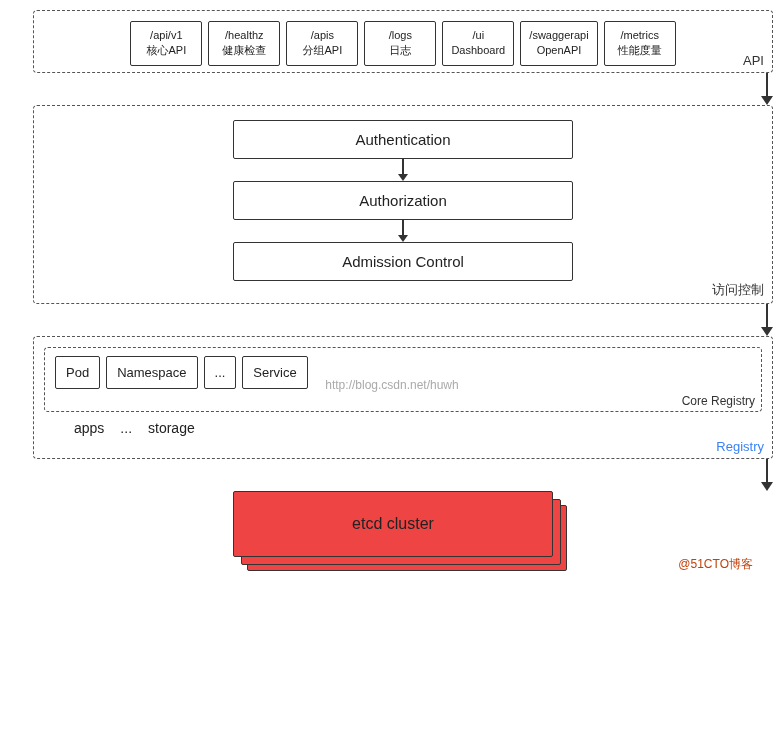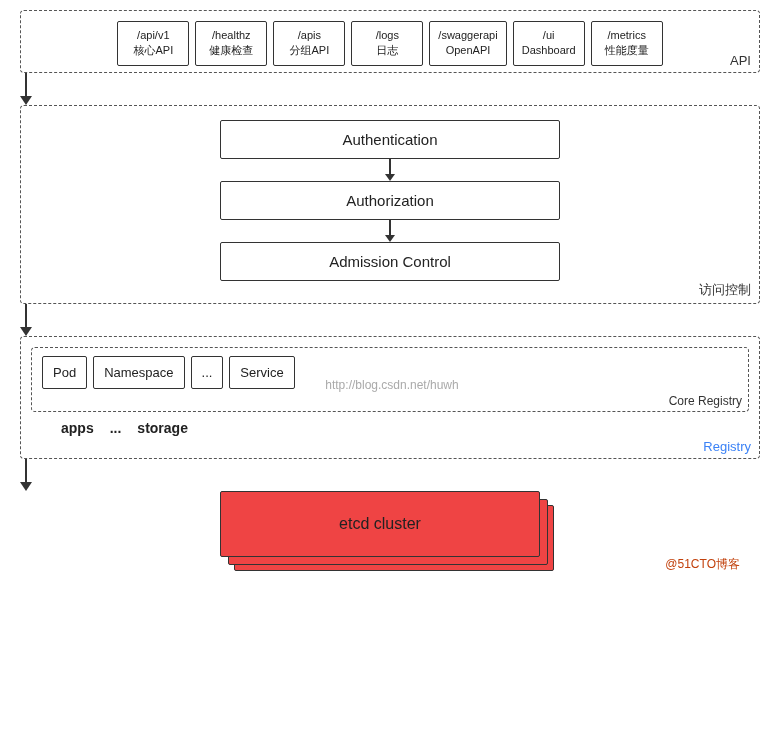--- a/index.html
+++ b/index.html
@@ -7,24 +7,24 @@
       background: #fff;
       font-family: Arial, sans-serif;
       width: 784px;
       min-height: 748px;
       position: relative;
       overflow: hidden;
     }
 
     .diagram-wrapper {
       width: 780px;
-      padding: 10px 20px;
-      display: flex;
-      flex-direction: column;
-      align-items: flex-start;
+      padding: 10px 7px;
+      display: flex;
+      flex-direction: column;
+      align-items: flex-end;
       gap: 0;
     }
 
     
     .api-section {
       width: 740px;
       border: 1.5px dashed #555;
       border-radius: 4px;
       padding: 10px 12px 6px 12px;
       position: relative;
@@ -216,21 +216,20 @@
       flex-direction: row;
       gap: 16px;
       align-items: center;
       padding-left: 30px;
       flex: 1;
     }
 
     .registry-right-item {
       font-size: 14px;
       color: #222;
-      font-weight: bold;
     }
 
     
     .etcd-section {
       display: flex;
       flex-direction: column;
       align-items: center;
       position: relative;
       margin-top: 0;
       width: 740px;
@@ -280,26 +279,26 @@
         </div>
         <div class="api-box">
           <div class="line1">/apis</div>
           <div class="line2">分组API</div>
         </div>
         <div class="api-box">
           <div class="line1">/logs</div>
           <div class="line2">日志</div>
         </div>
         <div class="api-box">
+          <div class="line1">/ui</div>
+          <div class="line2">Dashboard</div>
+        </div>
+        <div class="api-box">
           <div class="line1">/swaggerapi</div>
           <div class="line2">OpenAPI</div>
-        </div>
-        <div class="api-box">
-          <div class="line1">/ui</div>
-          <div class="line2">Dashboard</div>
         </div>
         <div class="api-box">
           <div class="line1">/metrics</div>
           <div class="line2">性能度量</div>
         </div>
       </div>
     <span class="api-label">API</span>
   </div>
 
   <div class="arrow-down" style="height:32px;"></div>

